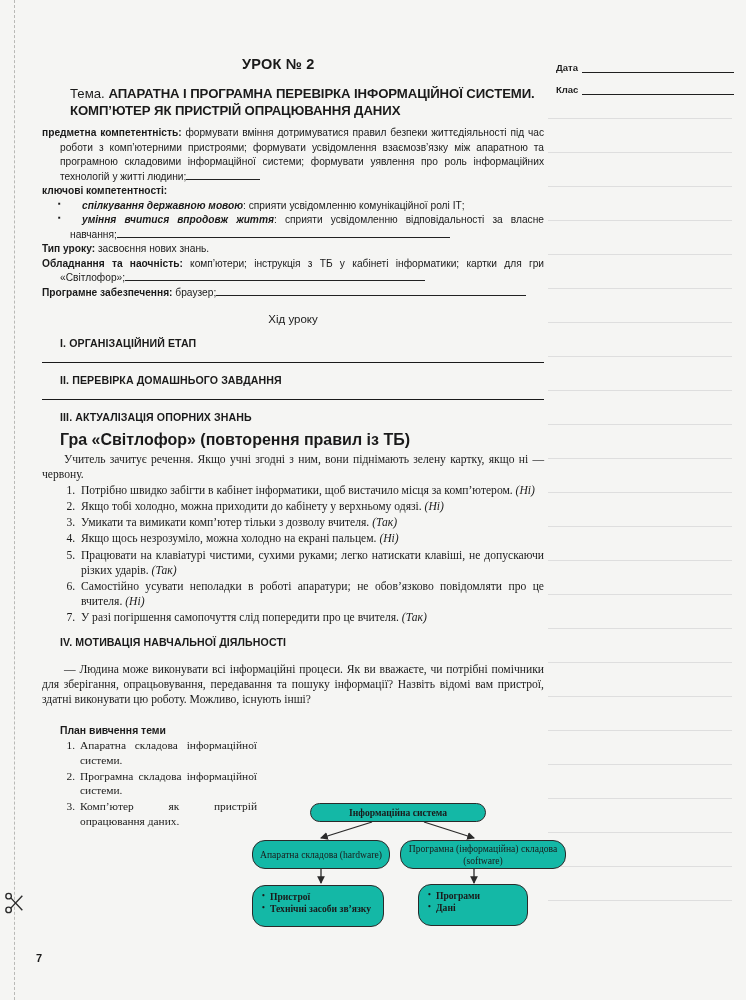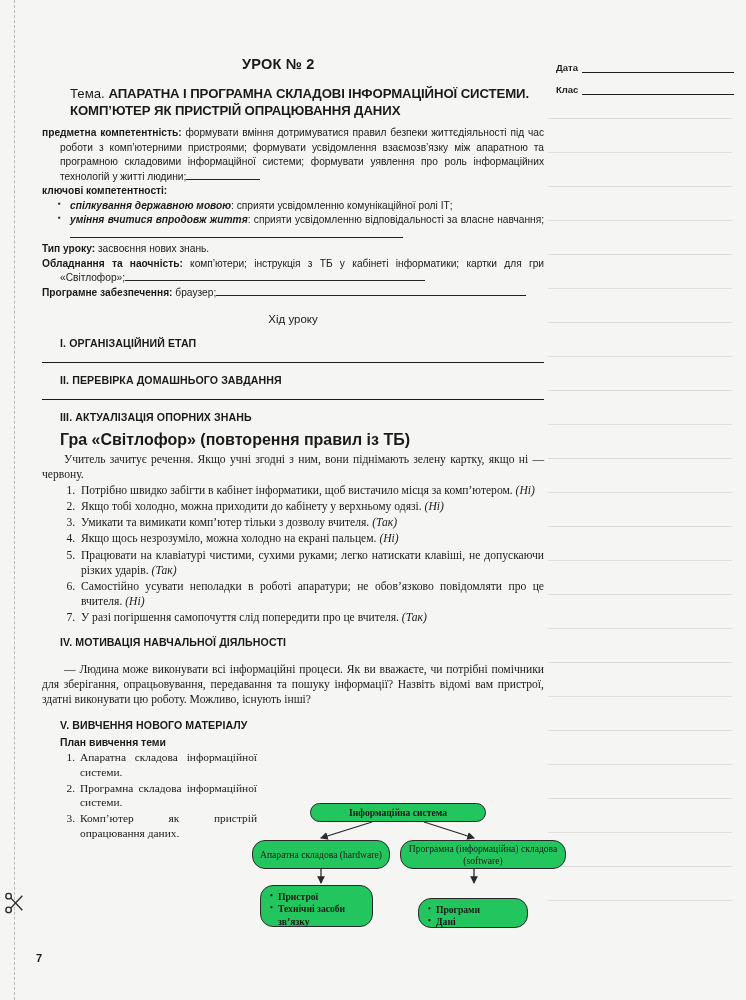--- a/index.html
+++ b/index.html
@@ -96,21 +96,21 @@
     padding-left: 28px;
     text-align: justify;
     margin-bottom: 0;
   }
   .bullets li::before {
     content: "\25AA";
     position: absolute;
     left: 16px; top: -1px;
     font-size: 8px;
   }
-  .bullets li .bi { font-weight: 700; font-style: italic; }
+  .bullets li .bi { font-weight: 700; font-style: italic; margin-left: 12px; }
   .uline {
     display: inline-block;
     border-bottom: 1px solid #222;
     height: 9px;
     vertical-align: baseline;
   }
 
   .course-title {
     text-align: center;
     font-size: 11.5px;
@@ -180,21 +180,21 @@
   
   .diagram {
     position: absolute;
     left: 248px; top: 802px;
     width: 298px; height: 130px;
   }
   .node {
     position: absolute;
     border: 1.1px solid #2a2a2a;
     border-radius: 13px;
-    background: #22c55e;
+    background: #14b8a6;
     font-family: "Liberation Serif", serif;
     font-size: 9.6px;
     line-height: 1.22;
     text-align: center;
     display: flex;
     align-items: center;
     justify-content: center;
     padding: 2px 5px;
   }
   .node.root { font-weight: 700; }
@@ -276,21 +276,21 @@
       <span class="fill"></span>
     </div>
   </div>
 
   <div class="content">
 
     <div class="lesson-no">УРОК № 2</div>
 
     <div class="topic">
       <span class="tema">Тема.</span>
-      <span class="tema-body">АПАРАТНА І ПРОГРАМНА СКЛАДОВІ ІНФОРМАЦІЙНОЇ СИСТЕМИ. КОМП’ЮТЕР ЯК ПРИСТРІЙ ОПРАЦЮВАННЯ ДАНИХ</span>
+      <span class="tema-body">АПАРАТНА І ПРОГРАМНА ПЕРЕВІРКА ІНФОРМАЦІЙНОЇ СИСТЕМИ. КОМП’ЮТЕР ЯК ПРИСТРІЙ ОПРАЦЮВАННЯ ДАНИХ</span>
     </div>
 
     <div class="meta">
 
       <p class="hang"><span class="b">предметна компетентність:</span> <span>формувати вміння дотримуватися правил безпеки життєдіяльності під час роботи з комп’ютерними пристроями; формувати усвідомлення взаємозв’язку між апаратною та програмною складовими інформаційної системи; формувати уявлення про роль інформаційних технологій у житті людини;</span><span class="uline" style="width:74px"></span></p>
 
       <p class="b">ключові компетентності:</p>
 
       <ul class="bullets">
         <li><span class="bi">спілкування державною мовою</span><span>: сприяти усвідомленню комунікаційної ролі ІТ;</span></li>
@@ -331,21 +331,20 @@
     </ol>
 
     <div style="height:10px"></div>
     <div class="sec">IV. МОТИВАЦІЯ НАВЧАЛЬНОЇ ДІЯЛЬНОСТІ</div>
 
     <div class="serif" style="margin-top:14px">
       <p class="ind" style="margin:0">— Людина може виконувати всі інформаційні процеси. Як ви вважаєте, чи потрібні помічники для зберігання, опрацьовування, передавання та пошуку інформації? Назвіть відомі вам пристрої, здатні виконувати цю роботу. Можливо, існують інші?</p>
     </div>
 
     <div style="height:12px"></div>
-    <div class="sec">V. ВИВЧЕННЯ НОВОГО МАТЕРІАЛУ</div>
 
     <div class="plan-wrap">
       <div class="plan-title">План вивчення теми</div>
       <ol class="plan">
         <li>Апаратна складова інформаційної системи.</li>
         <li>Програмна складова інформаційної системи.</li>
         <li>Комп’ютер як пристрій опрацювання даних.</li>
       </ol>
     </div>
 
@@ -363,28 +362,28 @@
       <line x1="73" y1="66" x2="73" y2="81" stroke="#2a2a2a" stroke-width="1.3" marker-end="url(#ah)"></line>
       <line x1="226" y1="66" x2="226" y2="81" stroke="#2a2a2a" stroke-width="1.3" marker-end="url(#ah)"></line>
     </svg>
 
     <div class="node root" style="left:62px;top:1px;width:176px;height:19px">Інформаційна система</div>
 
     <div class="node" style="left:4px;top:38px;width:138px;height:29px">Апаратна складова (hardware)</div>
 
     <div class="node" style="left:152px;top:38px;width:166px;height:29px">Програмна (інформаційна) складова (software)</div>
 
-    <div class="node leaf" style="left:12px;top:83px;width:113px;height:42px">
+    <div class="node leaf" style="left:4px;top:83px;width:132px;height:42px">
       <ul>
         <li>Пристрої</li>
         <li>Технічні засоби зв’язку</li>
       </ul>
     </div>
 
-    <div class="node leaf" style="left:170px;top:96px;width:110px;height:30px">
+    <div class="node leaf" style="left:170px;top:82px;width:110px;height:42px">
       <ul>
         <li>Програми</li>
         <li>Дані</li>
       </ul>
     </div>
   </div>
 
   <div class="pageno">7</div>
 
 </div>

